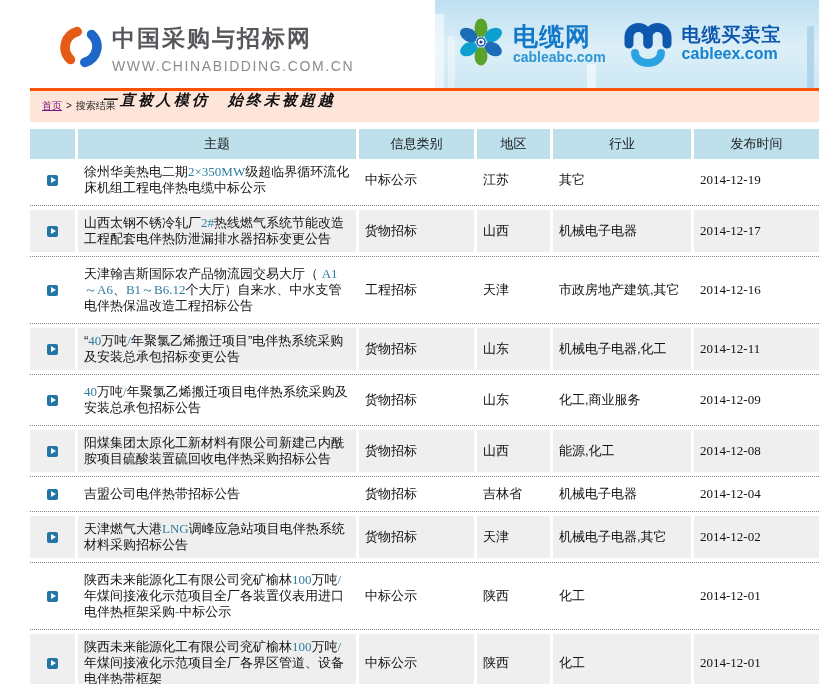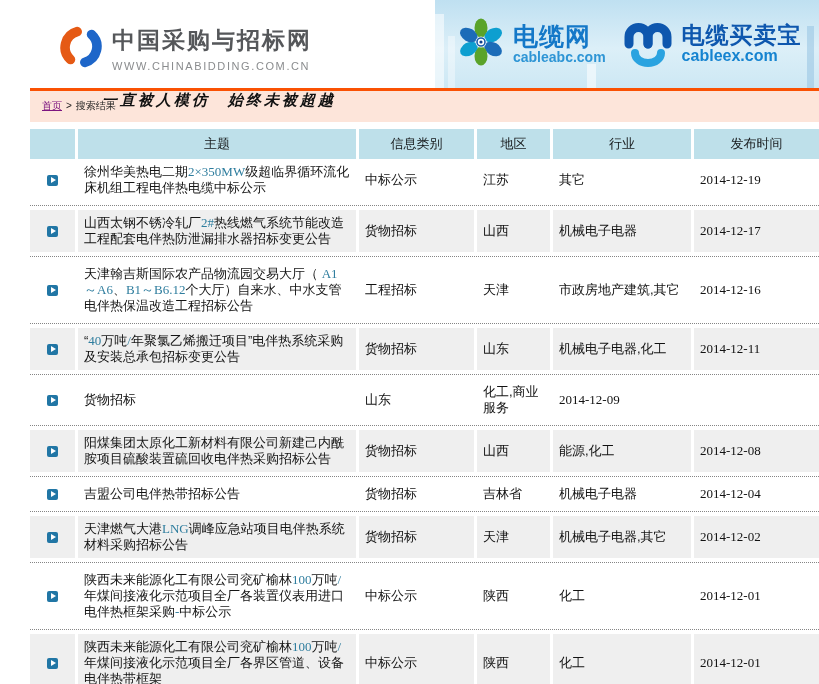--- a/index.html
+++ b/index.html
@@ -4,37 +4,37 @@
 <style>
   * { margin:0; padding:0; box-sizing:border-box; }
   html,body { width:819px; height:684px; overflow:hidden; background:#fff;
     font-family:"Liberation Sans","DejaVu Sans",sans-serif; }
 
   
   .site-header { position:relative; height:88px; background:#fff; }
   .logo-wrap { position:absolute; left:58px; top:24px; }
   .logo-row { display:flex; align-items:center; gap:8px; }
   .logo-text .cn { font-size:23px; font-weight:bold; color:#55575a; letter-spacing:2px; line-height:26px; }
-  .logo-text .url { font-size:11px; color:#8a8c8e; letter-spacing:1.6px;margin-top:7px; }
+  .logo-text .url { font-size:14px; color:#8a8c8e; letter-spacing:1.6px;margin-top:7px; }
   .slogan { margin-top:17px; margin-left:44px; font-family:"Liberation Serif","DejaVu Serif",serif;
     font-style:italic; font-weight:bold; font-size:15px; color:#101010; letter-spacing:3px; }
 
   .banner { position:absolute; right:0; top:0; width:384px; height:88px;
     background:linear-gradient(180deg,#bfe0f1 0%,#dcEFf8 55%,#cde8f4 100%);
     display:flex; align-items:center; gap:14px; padding-left:20px; overflow:hidden; }
   .banner .bar { position:absolute; background:rgba(255,255,255,.55); }
   .bar.b1 { left:0; top:14px; width:9px; height:74px; }
   .bar.b2 { left:13px; top:36px; width:7px; height:52px; background:rgba(255,255,255,.38); }
   .bar.b3 { left:152px; bottom:0; width:9px; height:24px; }
   .bar.b4 { right:5px; top:26px; width:7px; height:62px; background:rgba(150,195,225,.55); }
   .partner { display:flex; align-items:center; gap:6px; cursor:pointer; }
   .pname { font-weight:bold; line-height:1.05; }
   .p1 .pname { font-size:25px; color:#1478c8; letter-spacing:1px; }
   .p1 .pdomain { font-size:14px; color:#2e95d5; font-weight:bold; }
-  .p2 .pname { font-size:23px; color:#0e57ae; letter-spacing:1px;text-align:center; }
+  .p2 .pname { font-size:19px; color:#0e57ae; letter-spacing:1px;text-align:center; }
   .p2 .pdomain { font-size:16px; color:#1583d0; font-weight:bold; }
 
   
   .breadcrumb { margin-left:30px; border-top:3px solid var(--accent,#fa5103);
     background:var(--breadcrumb-bg,#fde5da); padding:8px 12px 9px; font-size:10px; color:#1c1c1c; }
   .breadcrumb a { color:var(--link-purple,#7d1680); text-decoration:underline; cursor:pointer; }
   .crumb-sep { margin:0 4px; }
 
   
   .results { margin:7px 0 0 30px; }
@@ -189,20 +189,23 @@
     <div class="cell">山东</div>
     <div class="cell">机械电子电器,化工</div>
     <div class="cell date-cell">2014-12-11</div>
   </div>
   <div class="sep"></div>
 
   <div class="grid-row trow">
     <div class="cell icon-cell">
       <span class="doc-icon"></span>
     </div>
+    <div class="cell title-cell">
+      <a><span class="latin">40</span>万吨<span class="latin">/</span>年聚氯乙烯搬迁项目电伴热系统采购及安装总承包招标公告</a>
+    </div>
     <div class="cell">货物招标</div>
     <div class="cell">山东</div>
     <div class="cell">化工,商业服务</div>
     <div class="cell date-cell">2014-12-09</div>
   </div>
   <div class="sep"></div>
 
   <div class="grid-row trow alt">
     <div class="cell icon-cell">
       <span class="doc-icon"></span>

